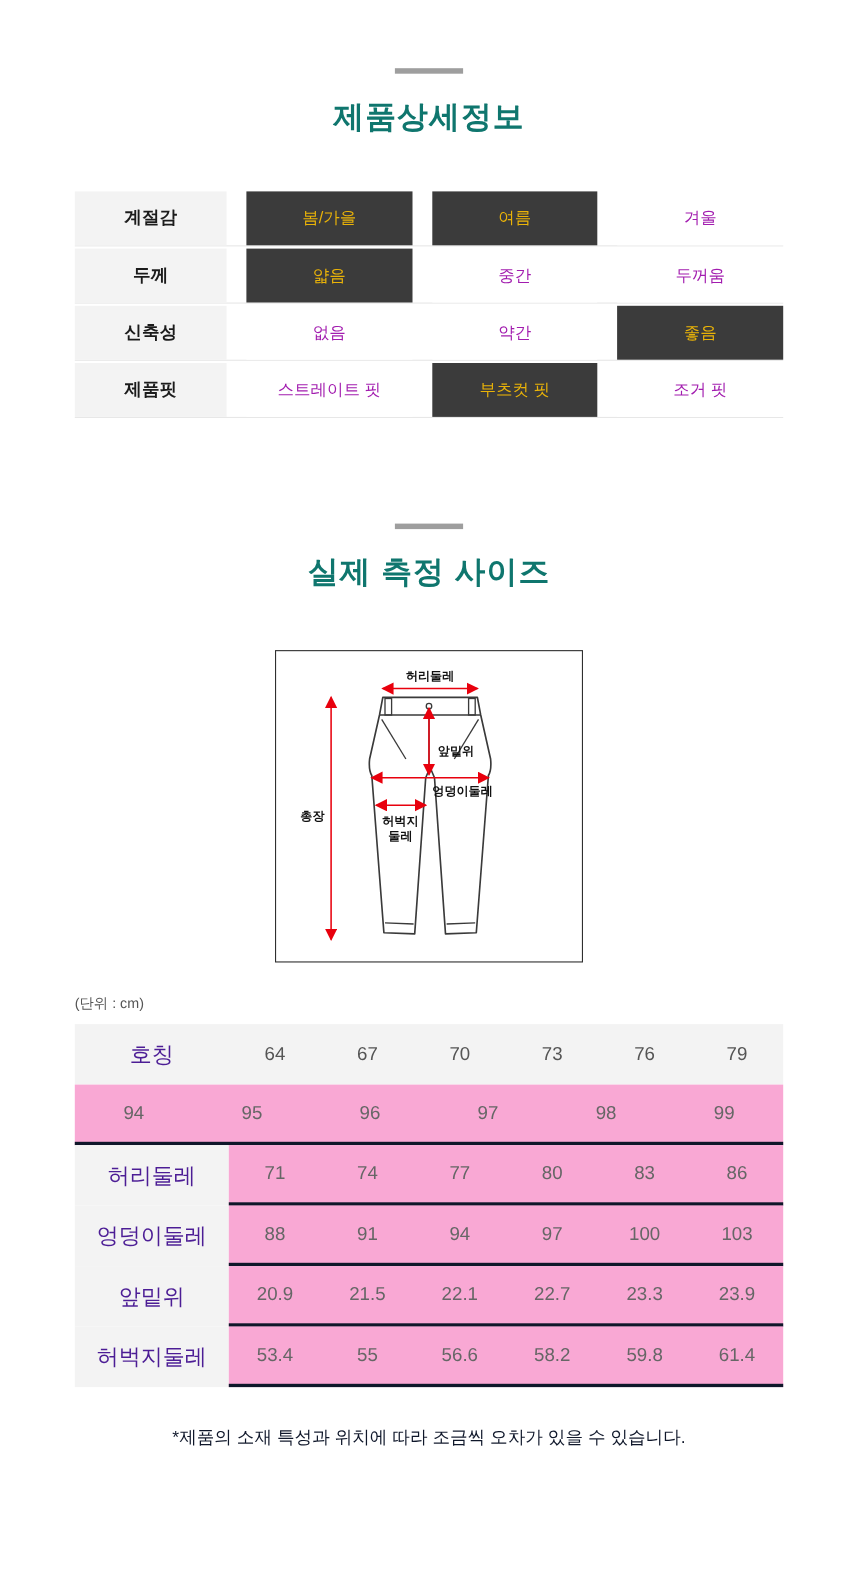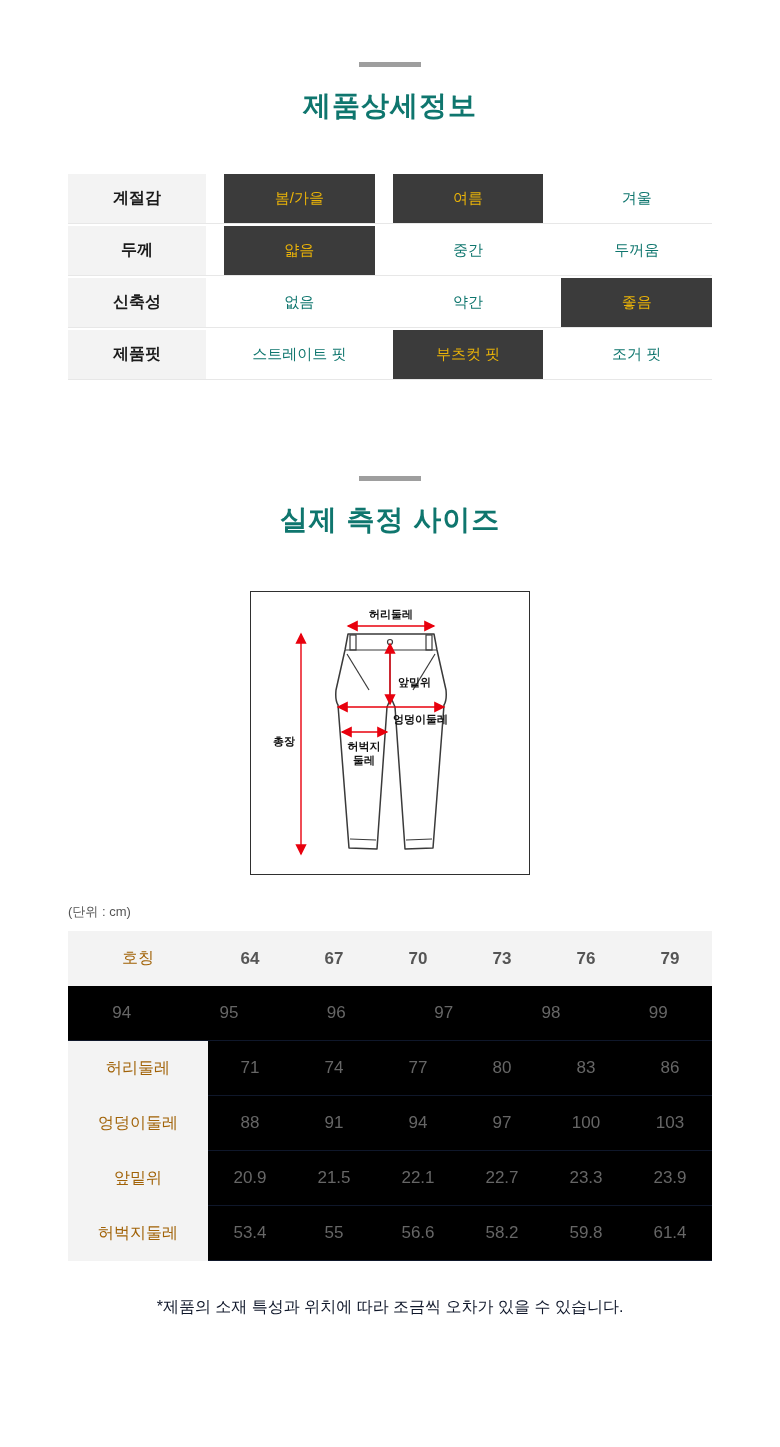--- a/index.html
+++ b/index.html
@@ -26,21 +26,21 @@
   .attr-row{
     display:grid;grid-template-columns:138px 1fr 1fr 1fr;gap:18px;
     height:50px;margin-bottom:2px;border-bottom:1px solid #e7e7e7;
   }
   .attr-label{
     background:var(--label-bg);display:flex;align-items:center;justify-content:center;
     font-size:16px;font-weight:700;color:#1b1b1b;
   }
   .attr-option{
     background:#fff;display:flex;align-items:center;justify-content:center;
-    font-size:15px;color:#0f766e;
+    font-size:15px;color:#a21caf;
   }
   .attr-option.selected{background:var(--selected-bg);color:#eab308;}
   
   .diagram-box{
     width:280px;height:284px;margin:55px auto 0;border:1px solid #2f2f2f;background:#fff;
   }
   .diagram-box svg{display:block;width:100%;height:100%;}
   svg .outline{fill:#ffffff;stroke:#3a3a3a;stroke-width:1.5;stroke-linejoin:round;}
   svg .detail{fill:none;stroke:#3a3a3a;stroke-width:1.2;}
   svg .red{stroke:var(--accent-red);stroke-width:1.4;fill:none;}
@@ -48,26 +48,26 @@
   svg marker path{fill:var(--accent-red);}
   
   .unit-note{width:644px;margin:28px auto 0;text-align:left;font-size:13px;color:#555;}
   
   .size-table{width:644px;margin:10px auto 0;}
   .size-header{display:flex;background:var(--label-bg);height:55px;}
   .size-header .size-label{background:transparent;}
   .size-row{display:flex;height:55px;}
   .size-label{
     width:140px;background:var(--label-bg);display:flex;align-items:center;justify-content:center;
-    font-size:16px;color:#a16207;flex:none;
-  }
-  .size-values{flex:1;display:flex;border-bottom:1px solid #0f172a;background:#000000;}
+    font-size:20px;color:#4c1d95;flex:none;
+  }
+  .size-values{flex:1;display:flex;border-bottom:3px solid #0f172a;background:#f9a8d4;}
   .size-header .size-values{border-bottom:none;background:transparent;}
   .size-cell{flex:1;display:flex;align-items:center;justify-content:center;font-size:17px;color:#666;}
-  .size-header .size-cell{color:#555;font-weight:bold;}
+  .size-header .size-cell{color:#555;}
   
   .footer-note{margin-top:36px;text-align:center;font-size:16px;color:#0f172a;padding-bottom:70px;}
 </style>
 </head>
 <body>
 
 <div class="section-bar bar-1"></div>
 <h1 class="section-title">제품상세정보</h1>
 
 <div class="attr-table">

